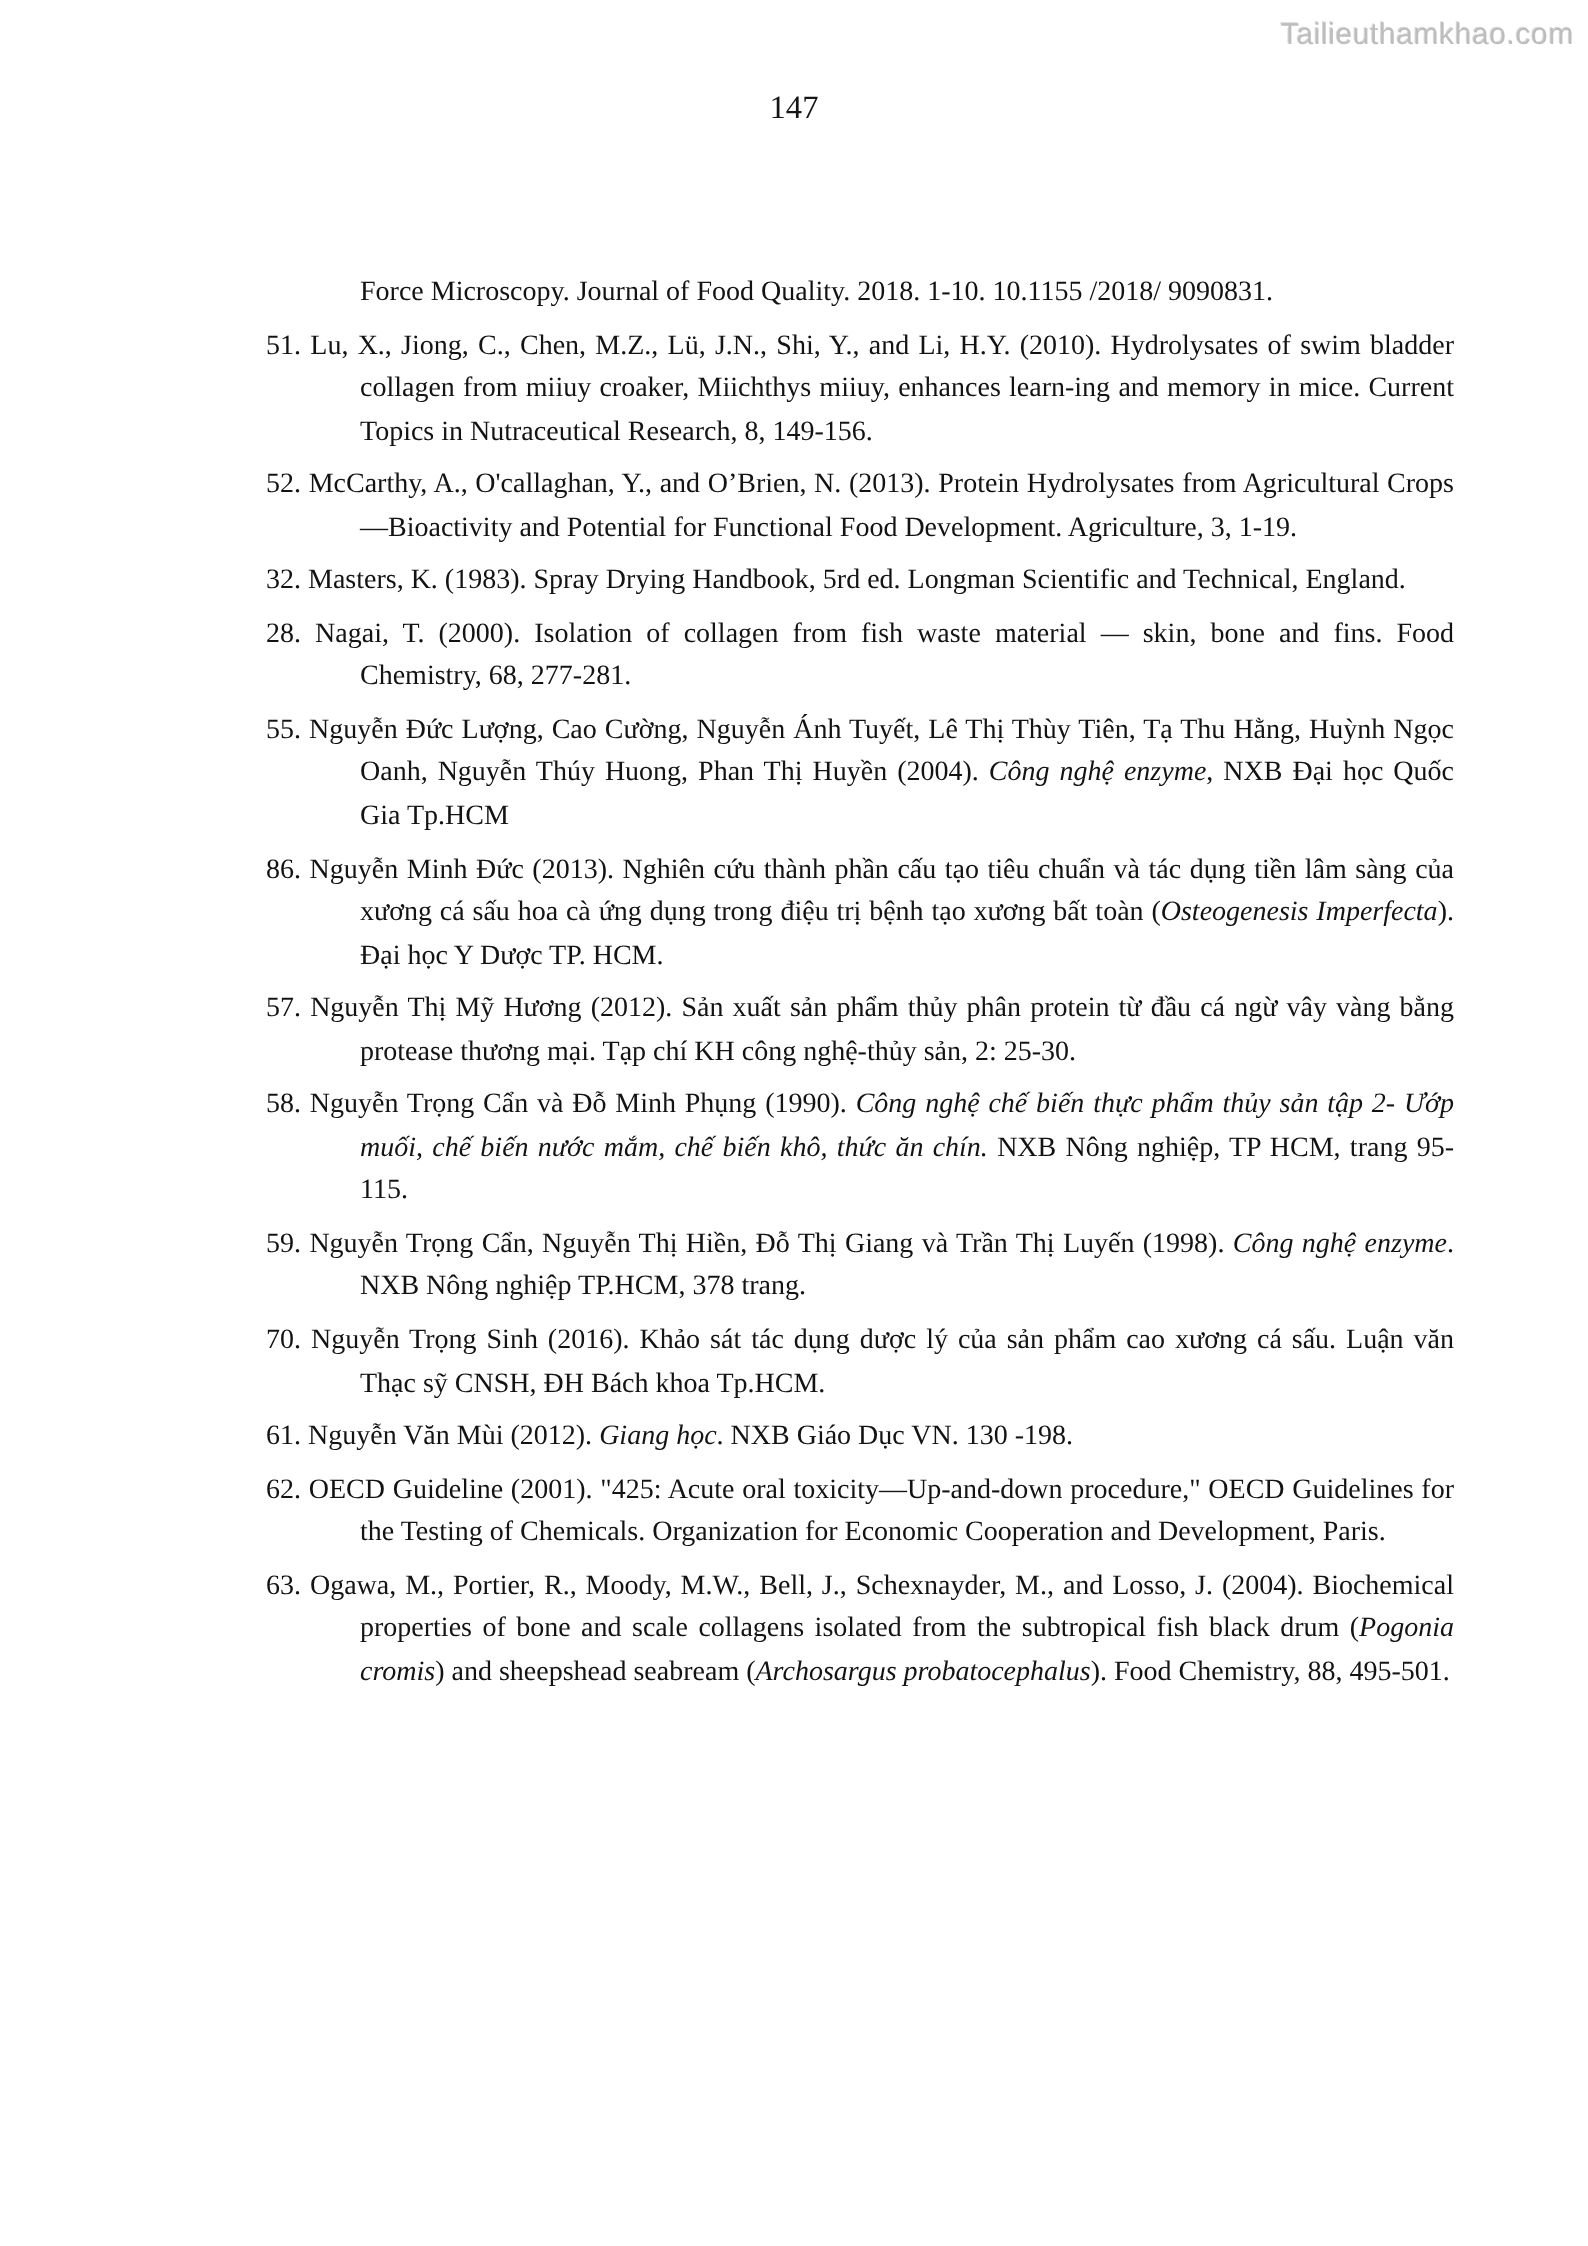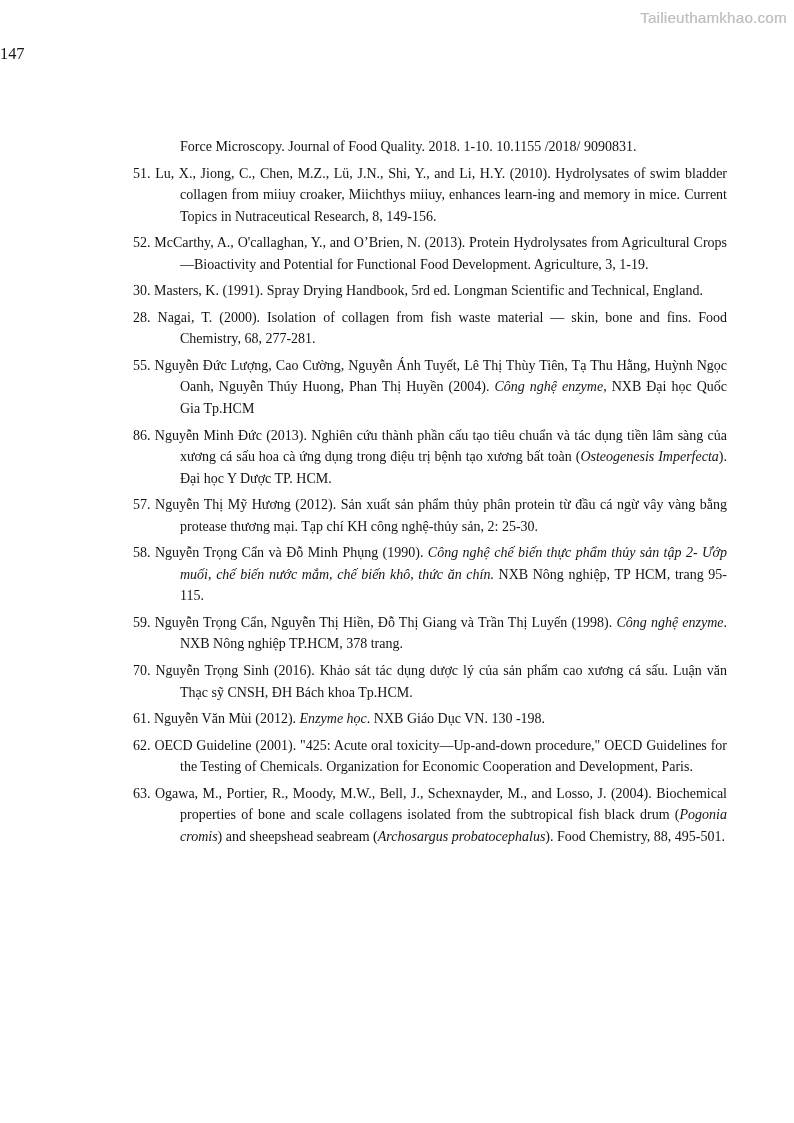--- a/index.html
+++ b/index.html
@@ -20,21 +20,21 @@
     font-size: 15px;
     letter-spacing: 0.3px;
     color: #bdbdbd;
     text-shadow: 1px 1px 0 #ffffff, -0.5px -0.5px 0 #d8d8d8;
   }
   .pagenum {
     position: absolute;
     top: 44px;
     left: 0;
     right: 0;
-    text-align: left;
+    text-align: center;
     font-size: 16.3px;
     color: #151515;
   }
   .content {
     position: absolute;
     left: 133px;
     top: 136px;
     width: 594px;
   }
   p.ref {
@@ -51,25 +51,25 @@
 </head>
 <body>
 
 <div class="page">
   <div class="watermark">Tailieuthamkhao.com</div>
   <div class="pagenum">147</div>
   <div class="content">
       <p class="ref cont"><span>Force Microscopy. Journal of Food Quality. 2018. 1-10. 10.1155 /2018/ 9090831.</span></p>
       <p class="ref"><span class="num">51.</span> <span>Lu, X., Jiong, C., Chen, M.Z., Lü, J.N., Shi, Y., and Li, H.Y. (2010). Hydrolysates of swim bladder collagen from miiuy croaker, Miichthys miiuy, enhances learn-ing and memory in mice. Current Topics in Nutraceutical Research, 8, 149-156.</span></p>
       <p class="ref"><span class="num">52.</span> <span>McCarthy, A., O'callaghan, Y., and O’Brien, N. (2013). Protein Hydrolysates from Agricultural Crops—Bioactivity and Potential for Functional Food Development. Agriculture, 3, 1-19.</span></p>
-      <p class="ref"><span class="num">30.</span> <span>Masters, K. (1991). Spray Drying Handbook, 5rd ed. Longman Scientific and Technical, England.</span></p>
+      <p class="ref"><span class="num">32.</span> <span>Masters, K. (1983). Spray Drying Handbook, 5rd ed. Longman Scientific and Technical, England.</span></p>
       <p class="ref"><span class="num">28.</span> <span>Nagai, T. (2000). Isolation of collagen from fish waste material — skin, bone and fins. Food Chemistry, 68, 277-281.</span></p>
       <p class="ref"><span class="num">55.</span> <span>Nguyễn Đức Lượng, Cao Cường, Nguyễn Ánh Tuyết, Lê Thị Thùy Tiên, Tạ Thu Hằng, Huỳnh Ngọc Oanh, Nguyễn Thúy Huong, Phan Thị Huyền (2004). </span><span class="it">Công nghệ enzyme</span><span>, NXB Đại học Quốc Gia Tp.HCM</span></p>
       <p class="ref"><span class="num">86.</span> <span>Nguyễn Minh Đức (2013). Nghiên cứu thành phần cấu tạo tiêu chuẩn và tác dụng tiền lâm sàng của xương cá sấu hoa cà ứng dụng trong điệu trị bệnh tạo xương bất toàn (</span><span class="it">Osteogenesis Imperfecta</span><span>). Đại học Y Dược TP. HCM.</span></p>
       <p class="ref"><span class="num">57.</span> <span>Nguyễn Thị Mỹ Hương (2012). Sản xuất sản phẩm thủy phân protein từ đầu cá ngừ vây vàng bằng protease thương mại. Tạp chí KH công nghệ-thủy sản, 2: 25-30.</span></p>
       <p class="ref"><span class="num">58.</span> <span>Nguyễn Trọng Cẩn và Đỗ Minh Phụng (1990). </span><span class="it">Công nghệ chế biến thực phẩm thủy sản tập 2- Ướp muối, chế biến nước mắm, chế biến khô, thức ăn chín.</span><span> NXB Nông nghiệp, TP HCM, trang 95-115.</span></p>
       <p class="ref"><span class="num">59.</span> <span>Nguyễn Trọng Cẩn, Nguyễn Thị Hiền, Đỗ Thị Giang và Trần Thị Luyến (1998). </span><span class="it">Công nghệ enzyme</span><span>. NXB Nông nghiệp TP.HCM, 378 trang.</span></p>
       <p class="ref"><span class="num">70.</span> <span>Nguyễn Trọng Sinh (2016). Khảo sát tác dụng dược lý của sản phẩm cao xương cá sấu. Luận văn Thạc sỹ CNSH, ĐH Bách khoa Tp.HCM.</span></p>
-      <p class="ref"><span class="num">61.</span> <span>Nguyễn Văn Mùi (2012). </span><span class="it">Enzyme học</span><span>. NXB Giáo Dục VN. 130 -198.</span></p>
+      <p class="ref"><span class="num">61.</span> <span>Nguyễn Văn Mùi (2012). </span><span class="it">Giang học</span><span>. NXB Giáo Dục VN. 130 -198.</span></p>
       <p class="ref"><span class="num">62.</span> <span>OECD Guideline (2001). "425: Acute oral toxicity—Up-and-down procedure," OECD Guidelines for the Testing of Chemicals. Organization for Economic Cooperation and Development, Paris.</span></p>
       <p class="ref"><span class="num">63.</span> <span>Ogawa, M., Portier, R., Moody, M.W., Bell, J., Schexnayder, M., and Losso, J. (2004). Biochemical properties of bone and scale collagens isolated from the subtropical fish black drum (</span><span class="it">Pogonia cromis</span><span>) and sheepshead seabream (</span><span class="it">Archosargus probatocephalus</span><span>). Food Chemistry, 88, 495-501.</span></p>
     </div>
 </div>
 
 </body></html>

